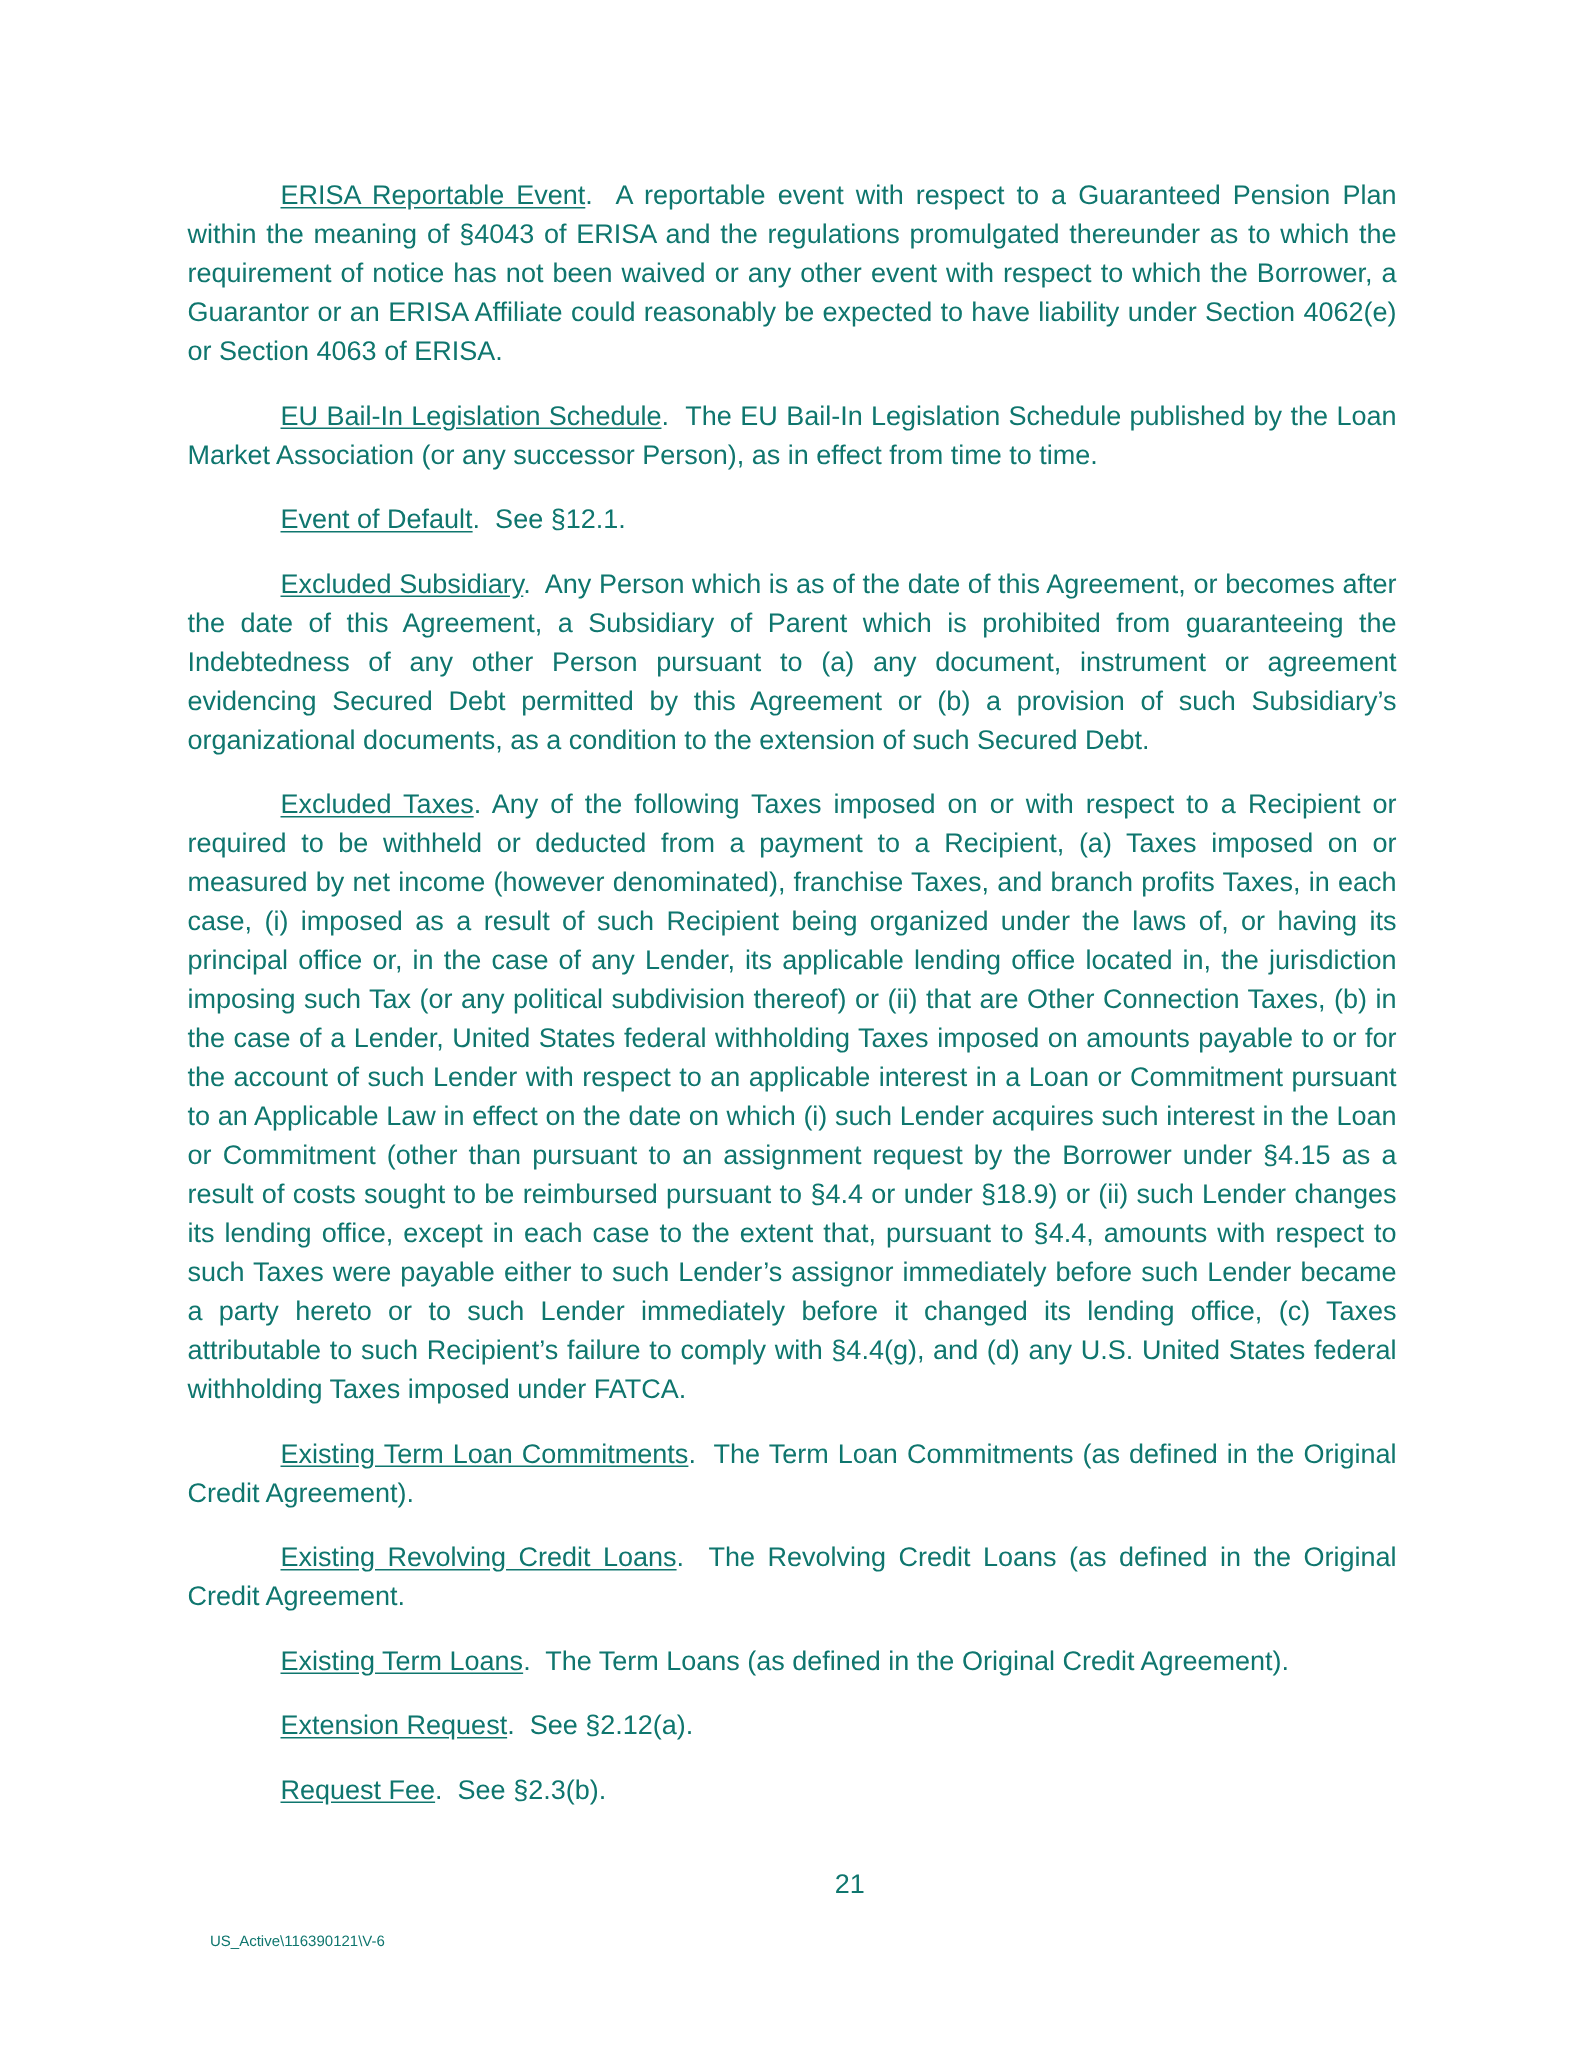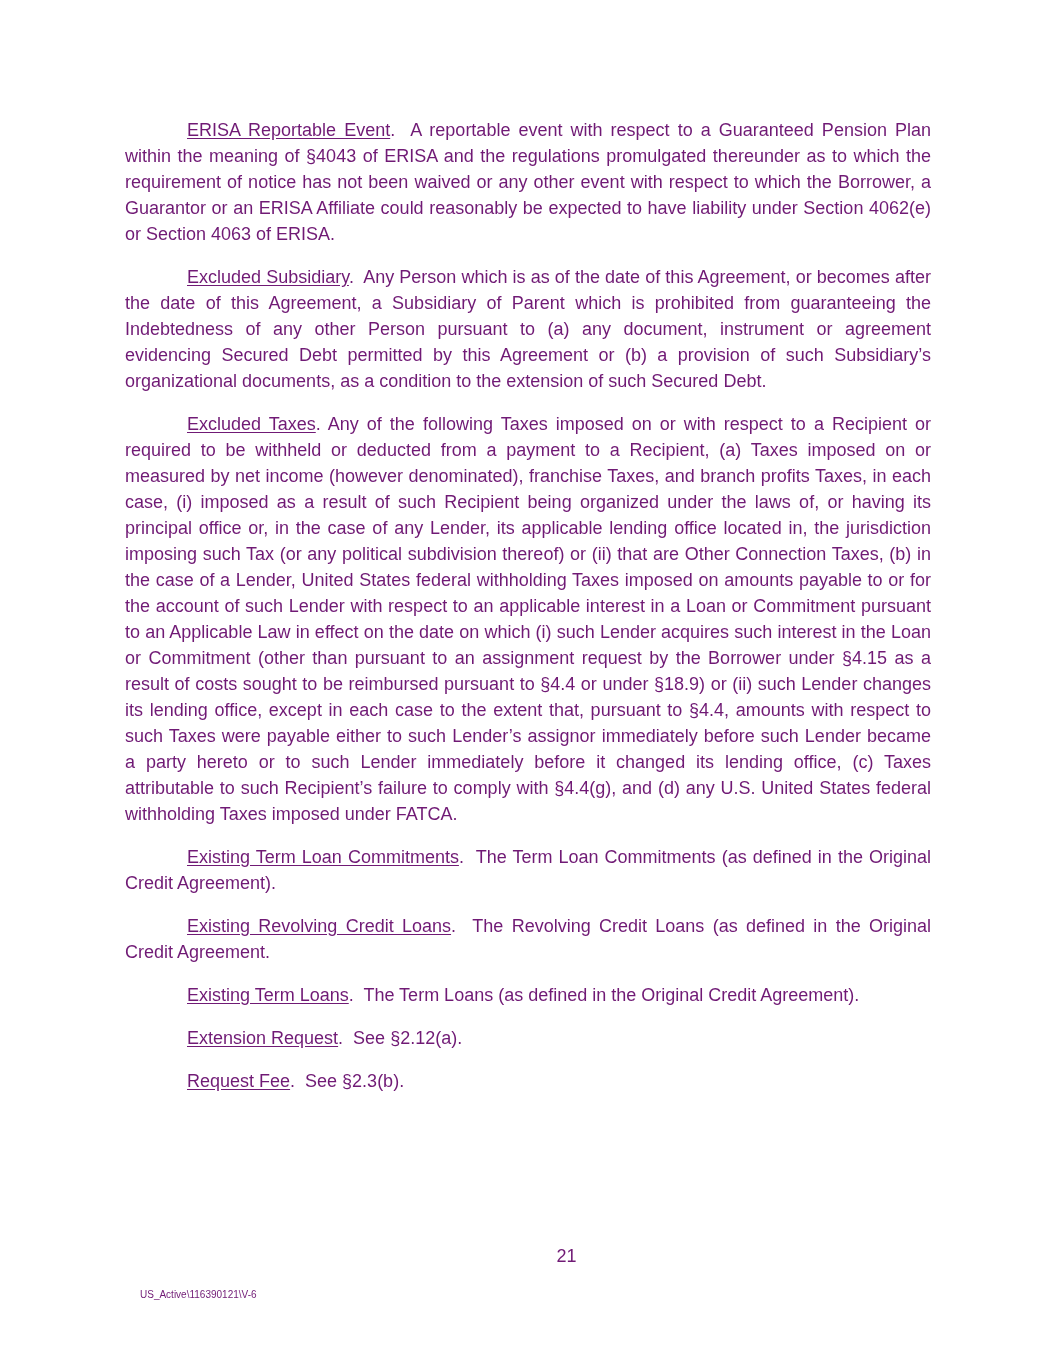--- a/index.html
+++ b/index.html
@@ -6,21 +6,21 @@
     margin: 0;
     padding: 0;
     background: #ffffff;
   }
   .page {
     position: relative;
     width: 1055px;
     height: 1365px;
     background: #ffffff;
     font-family: "Liberation Sans", sans-serif;
-    color: #701a75;
+    color: #0f766e;
     overflow: hidden;
   }
   .content {
     position: absolute;
     top: 117px;
     left: 125px;
     width: 806px;
   }
   p.para {
     margin: 0 0 17px 0;
@@ -52,21 +52,23 @@
   }
 </style>
 </head>
 <body>
 
 <div class="page">
   <div class="content">
 
     <p class="para"><span class="term">ERISA Reportable Event</span><span class="body">.&nbsp; A reportable event with respect to a Guaranteed Pension Plan within the meaning of §4043 of ERISA and the regulations promulgated thereunder as to which the requirement of notice has not been waived or any other event with respect to which the Borrower, a Guarantor or an ERISA Affiliate could reasonably be expected to have liability under Section 4062(e) or Section 4063 of ERISA.</span></p>
 
+    <p class="para"><span class="term">EU Bail-In Legislation Schedule</span><span class="body">.&nbsp; The EU Bail-In Legislation Schedule published by the Loan Market Association (or any successor Person), as in effect from time to time.</span></p>
 
+    <p class="para"><span class="term">Event of Default</span><span class="body">.&nbsp; See §12.1.</span></p>
 
     <p class="para"><span class="term">Excluded Subsidiary</span><span class="body">.&nbsp; Any Person which is as of the date of this Agreement, or becomes after the date of this Agreement, a Subsidiary of Parent which is prohibited from guaranteeing the Indebtedness of any other Person pursuant to (a) any document, instrument or agreement evidencing Secured Debt permitted by this Agreement or (b) a provision of such Subsidiary’s organizational documents, as a condition to the extension of such Secured Debt.</span></p>
 
     <p class="para"><span class="term">Excluded Taxes</span><span class="body">. Any of the following Taxes imposed on or with respect to a Recipient or required to be withheld or deducted from a payment to a Recipient, (a) Taxes imposed on or measured by net income (however denominated), franchise Taxes, and branch profits Taxes, in each case, (i) imposed as a result of such Recipient being organized under the laws of, or having its principal office or, in the case of any Lender, its applicable lending office located in, the jurisdiction imposing such Tax (or any political subdivision thereof) or (ii) that are Other Connection Taxes, (b) in the case of a Lender, United States federal withholding Taxes imposed on amounts payable to or for the account of such Lender with respect to an applicable interest in a Loan or Commitment pursuant to an Applicable Law in effect on the date on which (i) such Lender acquires such interest in the Loan or Commitment (other than pursuant to an assignment request by the Borrower under §4.15 as a result of costs sought to be reimbursed pursuant to §4.4 or under §18.9) or (ii) such Lender changes its lending office, except in each case to the extent that, pursuant to §4.4, amounts with respect to such Taxes were payable either to such Lender’s assignor immediately before such Lender became a party hereto or to such Lender immediately before it changed its lending office, (c) Taxes attributable to such Recipient’s failure to comply with §4.4(g), and (d) any U.S. United States federal withholding Taxes imposed under FATCA.</span></p>
 
 
     <p class="para"><span class="term">Existing Term Loan Commitments</span><span class="body">.&nbsp; The Term Loan Commitments (as defined in the Original Credit Agreement).</span></p>
 
     <p class="para"><span class="term">Existing Revolving Credit Loans</span><span class="body">.&nbsp; The Revolving Credit Loans (as defined in the Original Credit Agreement.</span></p>
 

